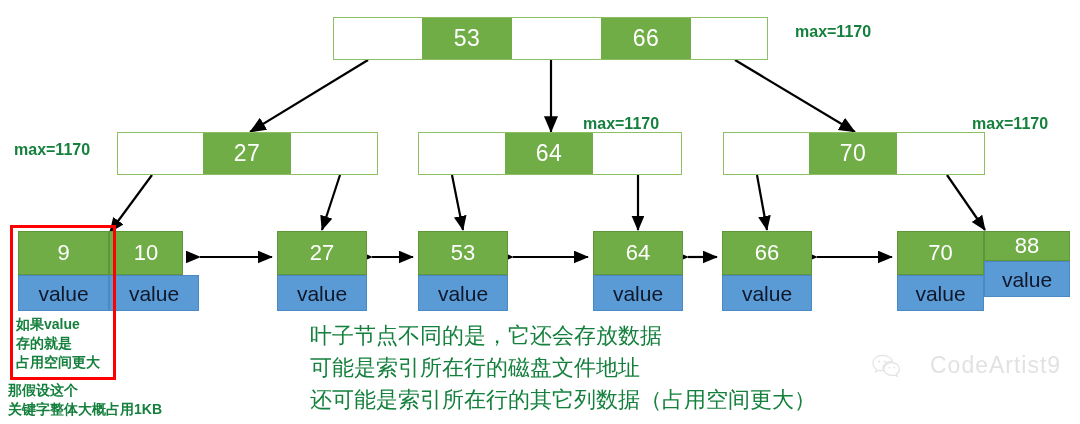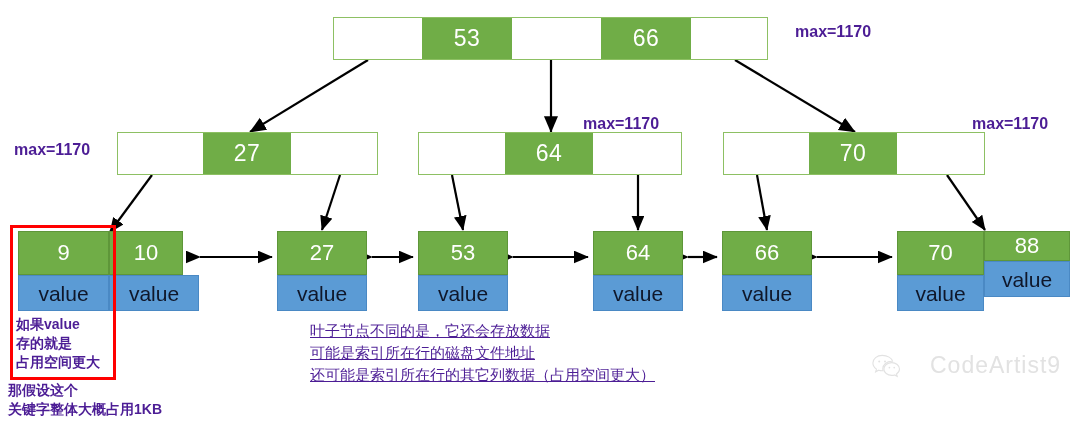--- a/index.html
+++ b/index.html
@@ -81,37 +81,36 @@
     font-size: 21px;
     display: flex;
     align-items: center;
     justify-content: center;
     line-height: 1;
   }
 
   
   .note {
     position: absolute;
-    color: #4c1d95;
+    color: #15803d;
     font-size: 16px;
     font-weight: bold;
     white-space: nowrap;
     line-height: 1.05;
     z-index: 5;
   }
   .note.small {
     font-size: 14px;
     font-weight: bold;
     line-height: 1.35;
   }
   .note.body {
-    font-size: 15px;
+    font-size: 22px;
     font-weight: normal;
     line-height: 1.45;
-    text-decoration: underline;
   }
   .note .line { display: block; }
 
   
   #redbox {
     position: absolute;
     box-sizing: border-box;
     border: 3px solid #FF0000;
     background: transparent;
     z-index: 4;

